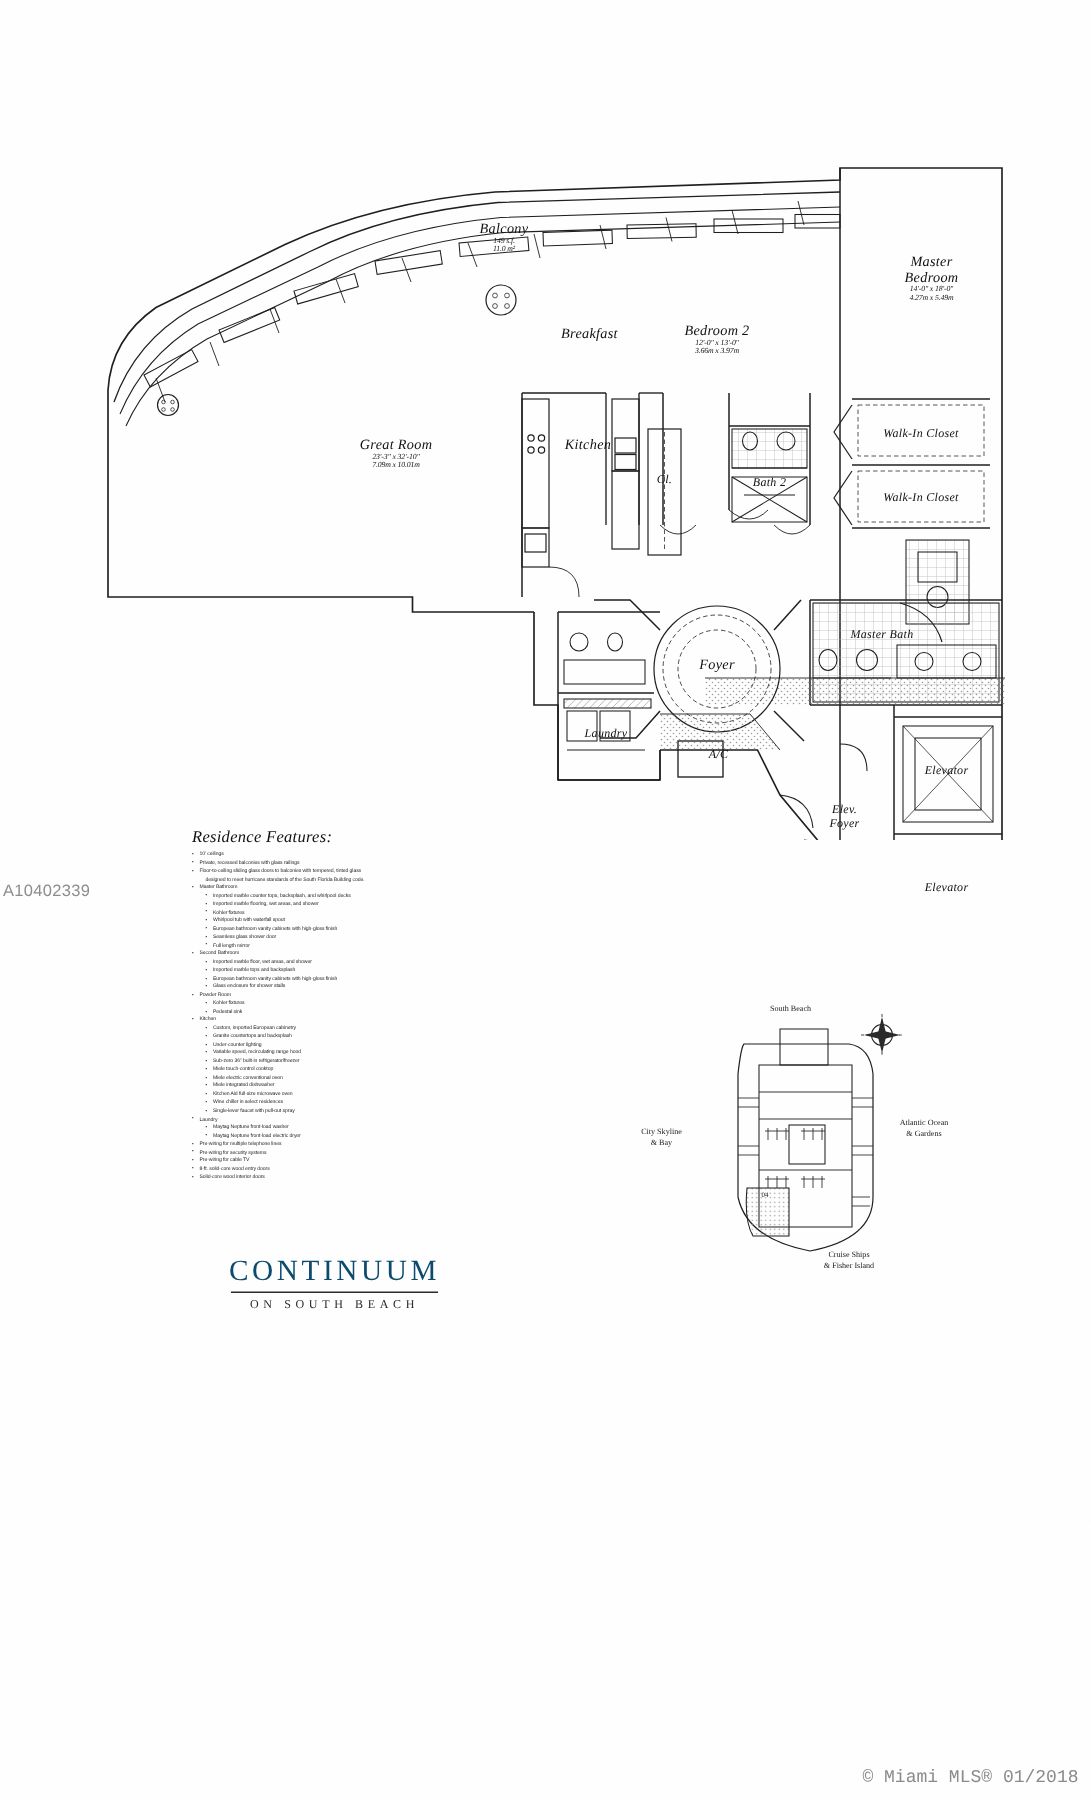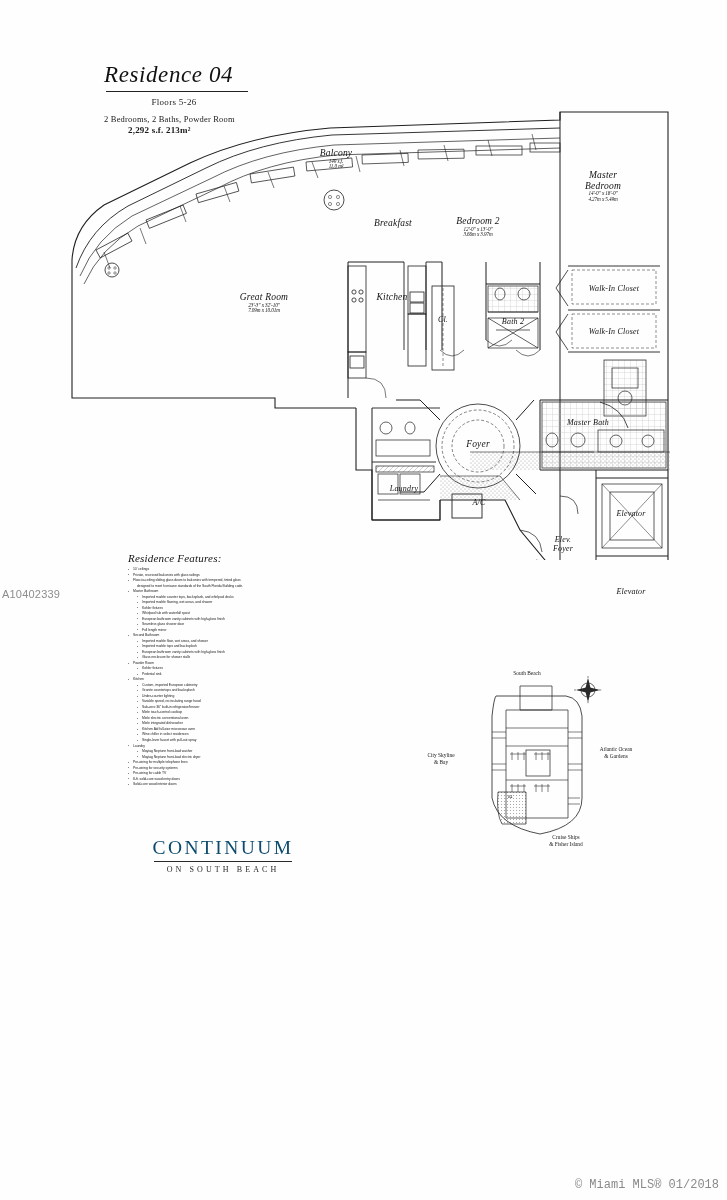--- a/index.html
+++ b/index.html
@@ -105,27 +105,20 @@
     font-size: 8px; letter-spacing: 3.1px; color: #2a2a2a;
   }
 </style>
 </head>
 <body>
 
 <div id="page">
 
   <div class="wm-left">A10402339</div>
 
-  <div class="hdr">
-    <div class="hdr-title">Residence 04</div>
-    <div class="hdr-rule"></div>
-    <div class="hdr-floors">Floors 5-26</div>
-    <div class="hdr-beds">2 Bedrooms, 2 Baths, Powder Room</div>
-    <div class="hdr-sf">2,292 s.f.  213m²</div>
-  </div>
 
   <svg id="plan" width="727" height="560" viewBox="0 0 727 560">
     <defs>
       <pattern id="tile" width="6" height="6" patternUnits="userSpaceOnUse">
         <path d="M0 0 H6 M0 0 V6" stroke="#b5b5b5" stroke-width="0.5"></path>
       </pattern>
       <pattern id="stipple" width="4" height="4" patternUnits="userSpaceOnUse">
         <circle cx="1" cy="1" r="0.55" fill="#9a9a9a"></circle>
         <circle cx="3" cy="3" r="0.55" fill="#9a9a9a"></circle>
       </pattern>
@@ -368,21 +361,21 @@
   <div class="rm" style="left:358px; top:218px; width:70px;">
     <div class="nm">Breakfast</div>
   </div>
 
   <div class="rm" style="left:438px; top:216px; width:80px;">
     <div class="nm">Bedroom 2</div>
     <div class="dim">12'-0" x 13'-0"</div>
     <div class="dim">3.66m x 3.97m</div>
   </div>
 
-  <div class="rm" style="left:566px; top:170px; width:74px;">
+  <div class="rm" style="left:584px; top:170px; width:74px;">
     <div class="nm">Master</div>
     <div class="nm">Bedroom</div>
     <div class="dim">14'-0" x 18'-0"</div>
     <div class="dim">4.27m x 5.49m</div>
   </div>
 
   <div class="rm" style="left:212px; top:292px; width:104px;">
     <div class="nm">Great Room</div>
     <div class="dim">23'-3" x 32'-10"</div>
     <div class="dim">7.09m x 10.01m</div>

